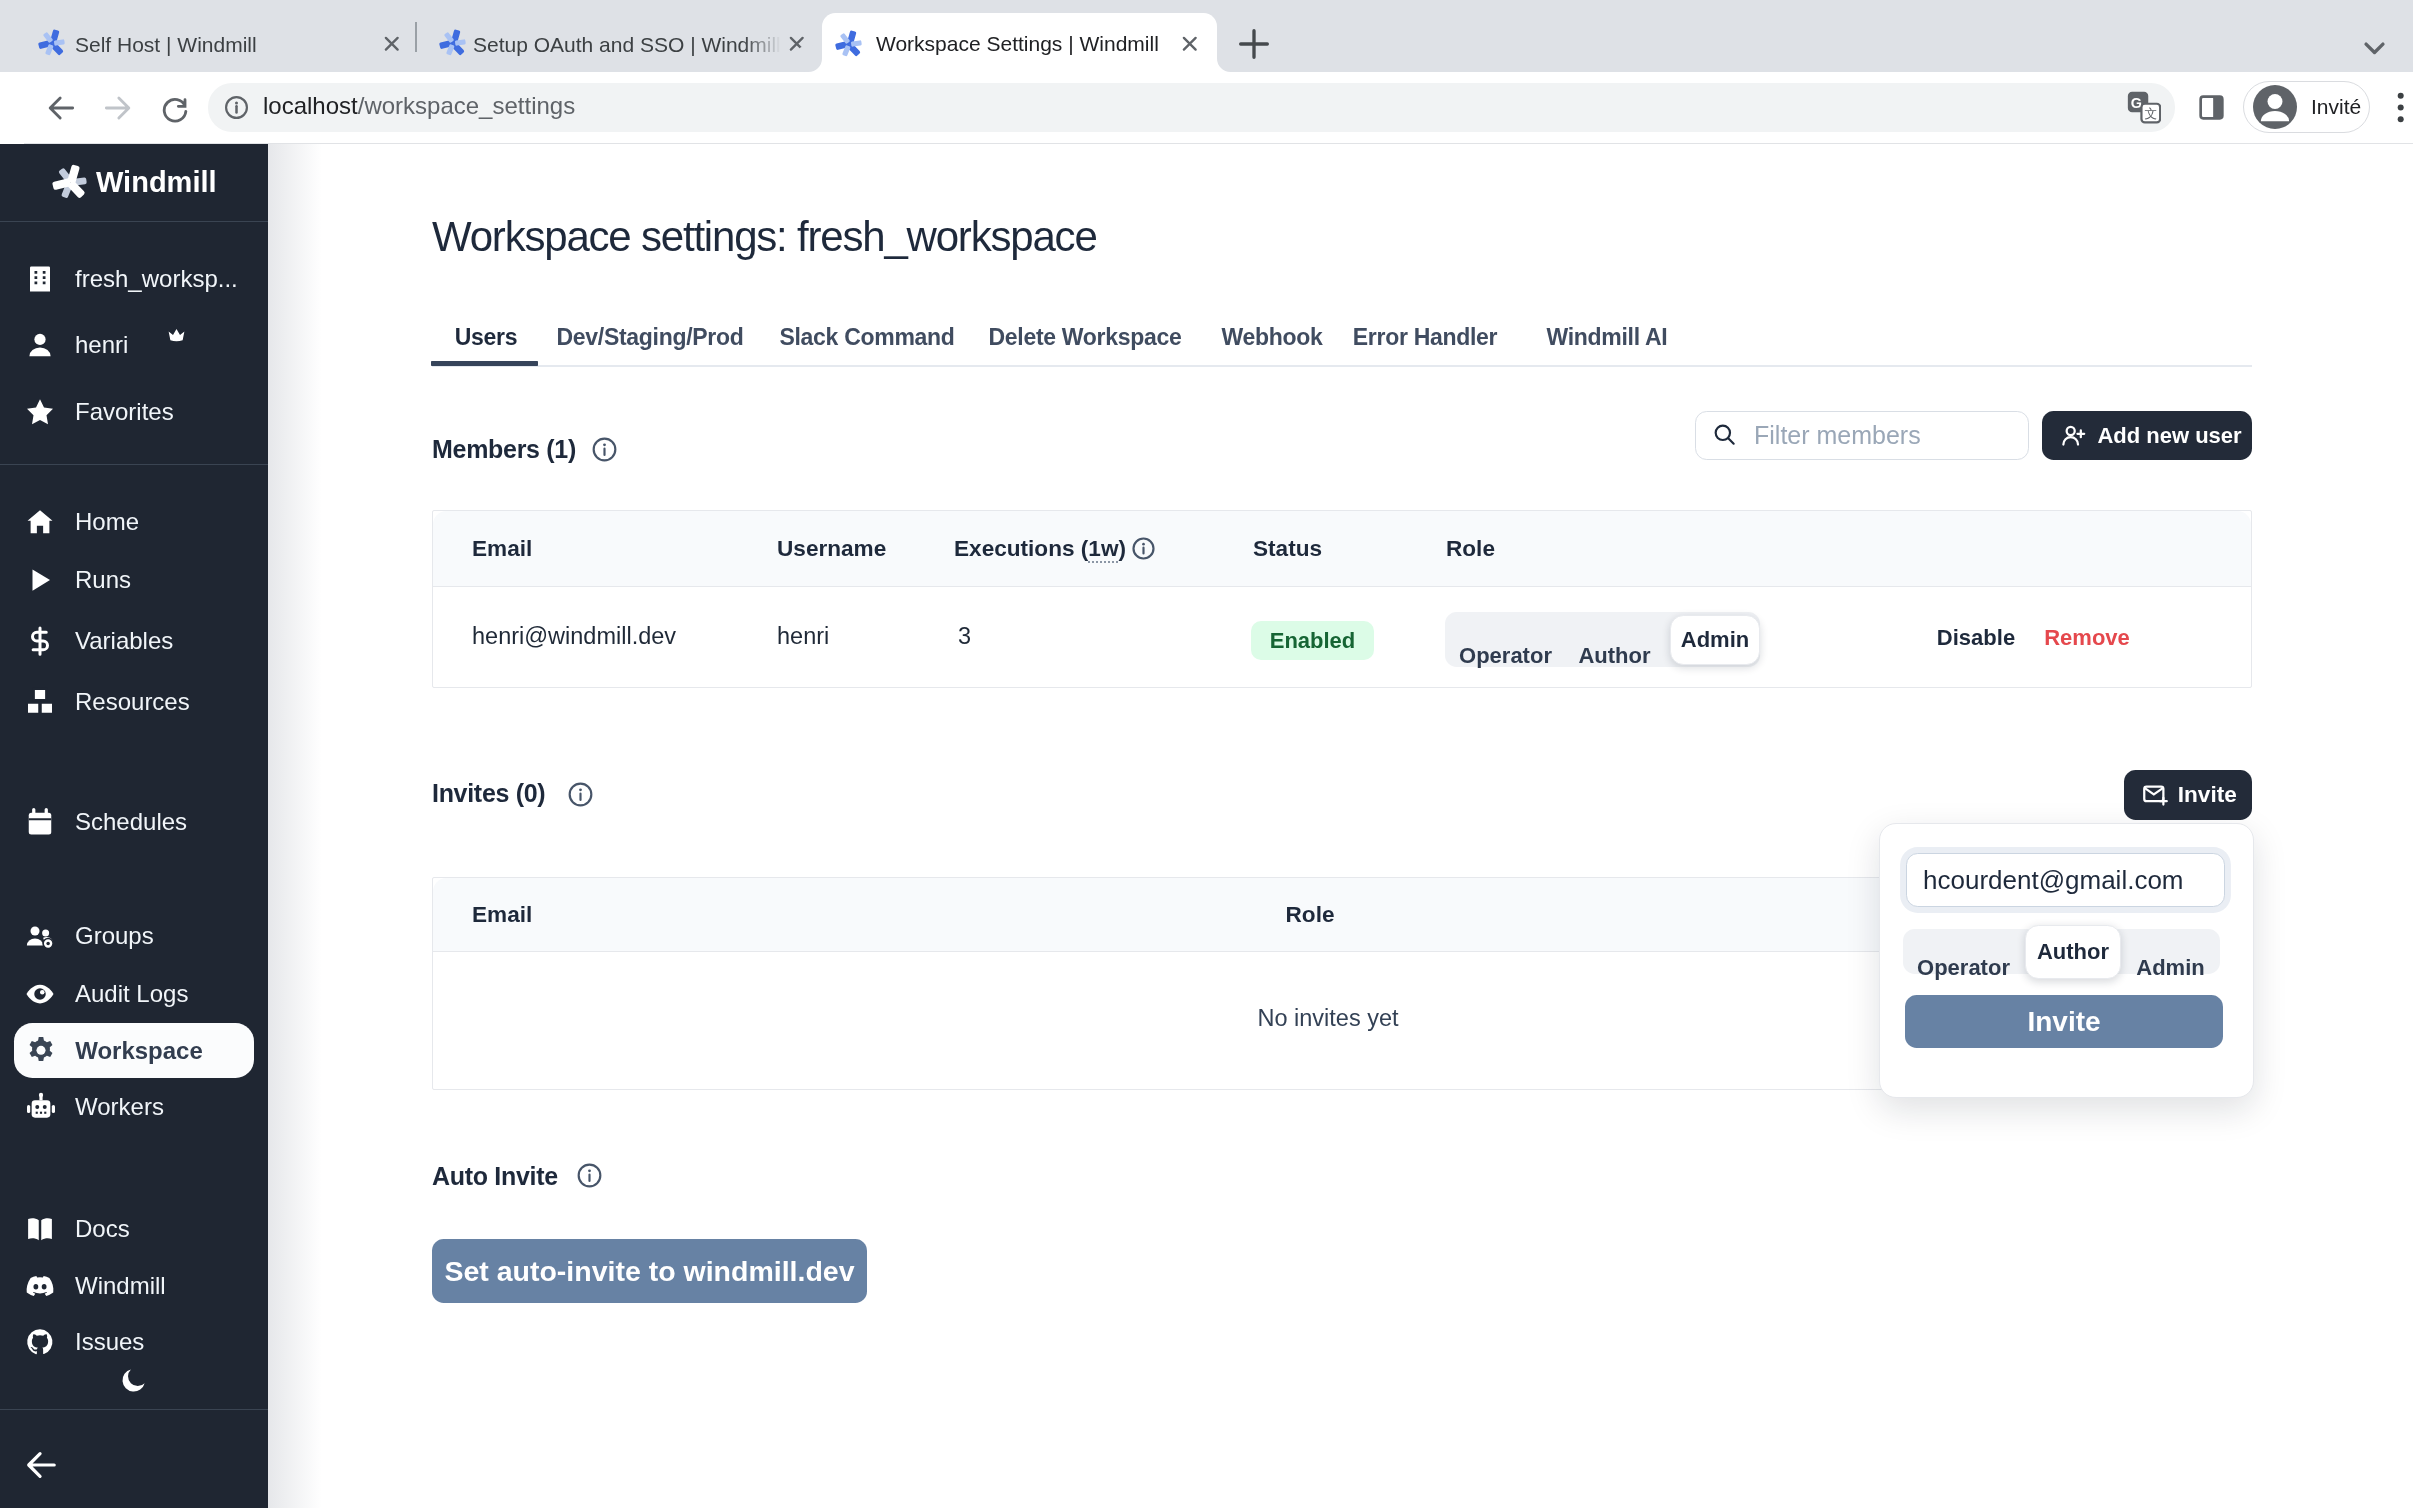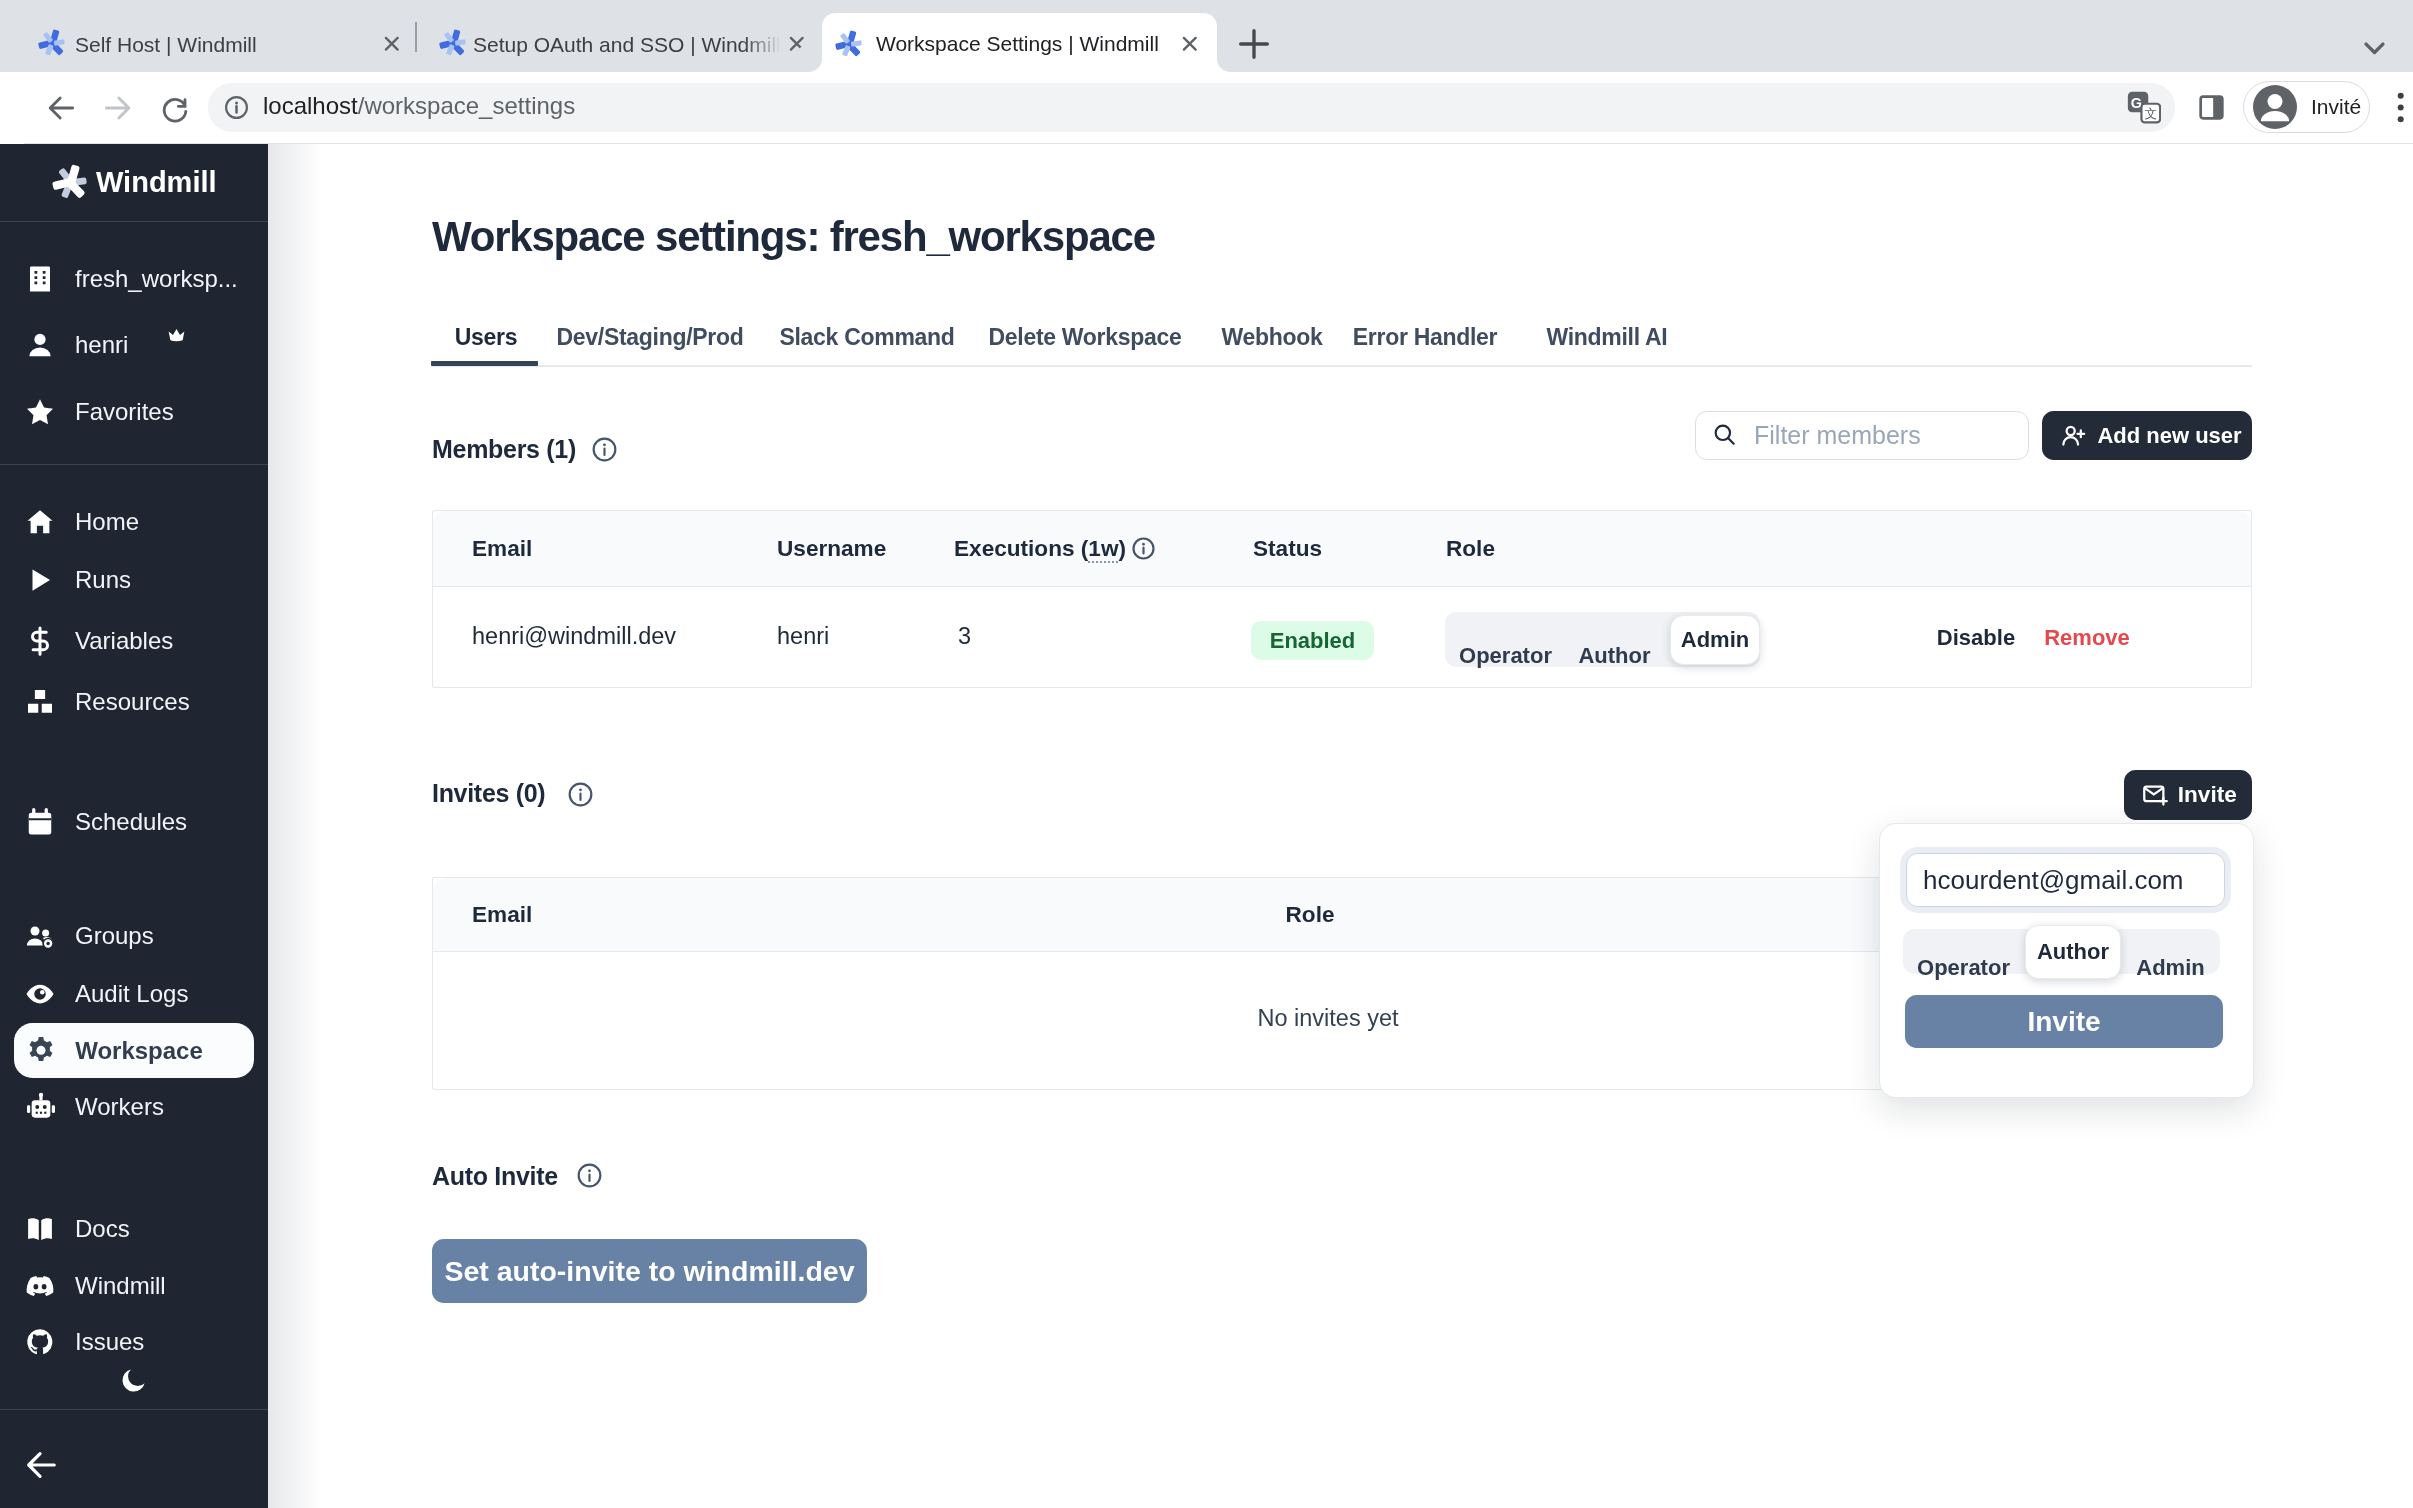--- a/index.html
+++ b/index.html
@@ -29,21 +29,21 @@
 #main { position:absolute; left:268px; top:144px; width:2145px; height:1364px; background:#fff; }
 
 .sbitem { position:absolute; left:0; width:268px; height:55px; }
 .sbitem .lbl { position:absolute; left:75px; top:50%; transform:translateY(-50%); font-size:24px; color:#F1F5F9; white-space:nowrap; }
 .sbitem svg { position:absolute; left:25px; top:50%; transform:translateY(-50%); }
 .sbsep { position:absolute; left:0; width:268px; height:0; border-top:1.7px solid #3A4452; }
 #wsactive { position:absolute; left:14.2px; top:879px; width:240px; height:55px; background:#FBFCFD; border-radius:18.4px; }
 #wsactive .lbl { position:absolute; left:61px; top:50%; transform:translateY(-50%); font-size:24px; font-weight:700; color:#323D4F; }
 #wsactive svg { position:absolute; left:11px; top:50%; transform:translateY(-50%); }
 
-h1 { position:absolute; left:432px; top:213px; font-size:42px; font-weight:700; color:#1E293B; letter-spacing:-1.2px; }
+h1 { position:absolute; left:432px; top:213px; font-size:42px; font-weight:400; color:#1E293B; letter-spacing:-1.2px; }
 .ptab { display:inline-block; padding:0 23.5px; font-size:23px; font-weight:600; color:#404C60; line-height:39px; letter-spacing:-0.3px; }
 .ptab.on { color:#1E293B; }
 #ptabline { position:absolute; left:432px; top:365px; width:1820px; height:1.7px; background:#E5E9EF; }
 #ptabul { position:absolute; left:431px; top:361px; width:107px; height:5px; background:#36445A; border-radius:0.8px; }
 .h2 { position:absolute; font-size:25px; font-weight:700; color:#1E293B; letter-spacing:-0.3px; }
 .info { stroke:#475569; fill:none; stroke-width:2.6; }
 .tbl { position:absolute; left:432px; width:1820px; background:#fff; border:1.7px solid #E6E8EC; border-radius:2px; }
 .thead { position:absolute; left:0; top:0; width:100%; background:#F8FAFC; border-bottom:1.7px solid #E6E8EC; border-radius:13.4px 13.4px 0 0; }
 .th { position:absolute; font-size:22.6px; font-weight:600; color:#1E293B; }
 .td { position:absolute; font-size:23.5px; color:#1F2937; }

